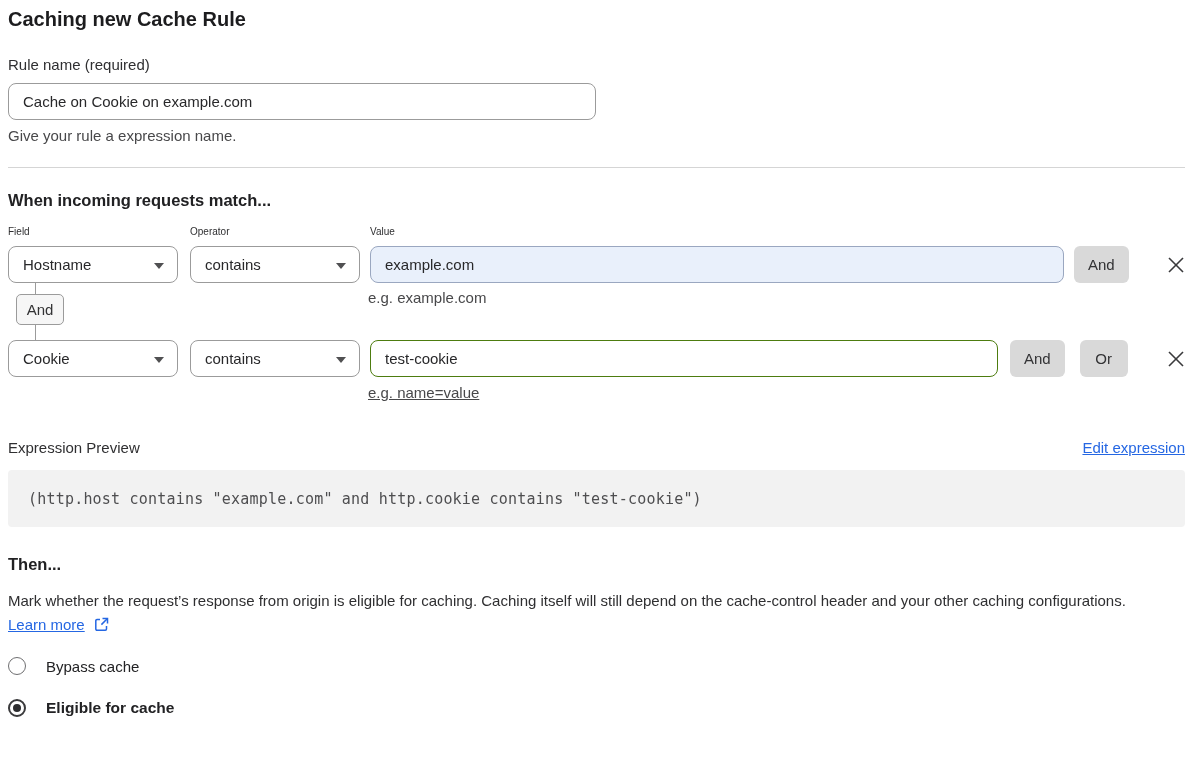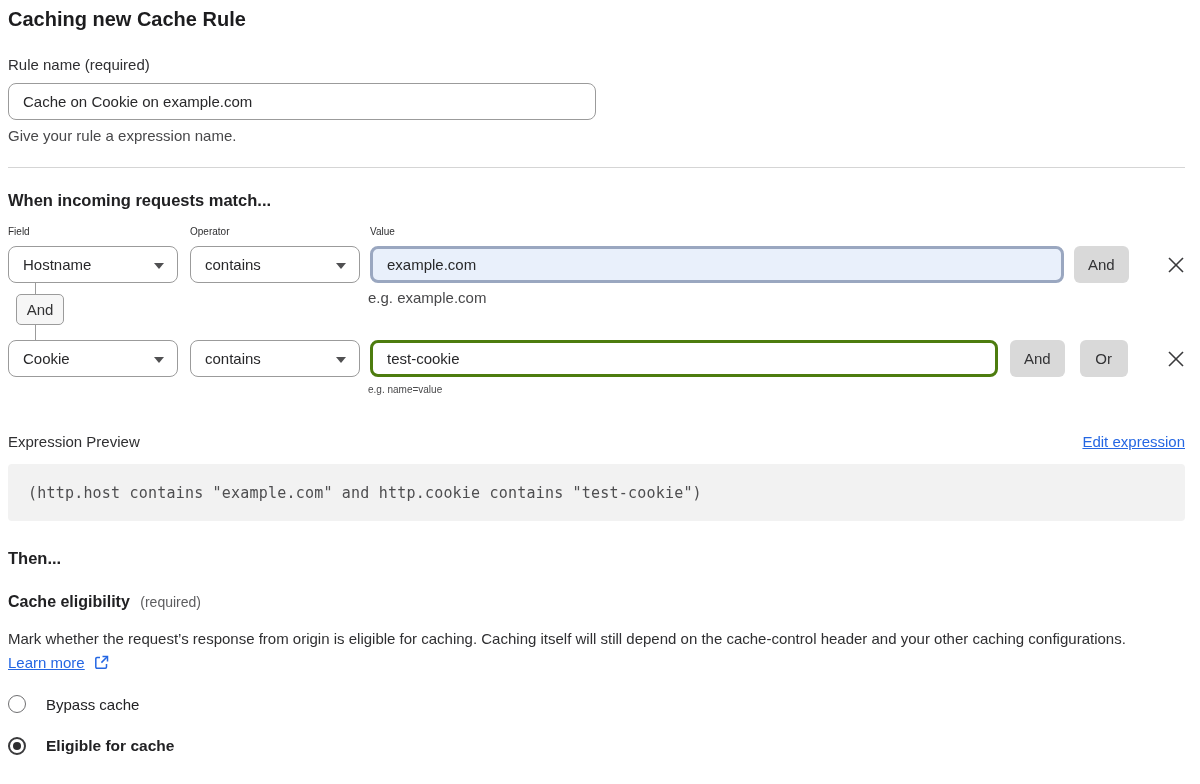--- a/index.html
+++ b/index.html
@@ -46,21 +46,21 @@
   }
   .select.operator { margin-left: 12px; }
   .chevron {
     position: absolute; right: 13px; top: 16px;
     width: 0; height: 0;
     border-left: 5px solid transparent; border-right: 5px solid transparent;
     border-top: 6px solid #505052;
   }
   .value-input {
     margin-left: 10px; height: 37px;
-    border: 3px solid #4d7c0f; border-radius: 8px;
+    border: 1px solid #4d7c0f; border-radius: 8px;
     padding: 0 14px; font-size: 15px; color: #28282a;
     font-family: "Liberation Sans", sans-serif; outline: none;
     background: #ffffff; flex-shrink: 0;
   }
   .value-input.focused { background: #e9f0fb; border-color: #9aa7c0; }
   .w-694 { width: 694px; }
   .w-628 { width: 628px; }
 
   .op-btn {
     height: 37px; padding: 0 14px; min-width: 48px;
@@ -83,21 +83,21 @@
     width: 1px; background: #9b9b9b;
   }
   .connector-and {
     position: absolute; left: 8px; top: 11px;
     width: 48px; height: 31px;
     background: #f6f6f6; border: 1px solid #9b9b9b; border-radius: 5px;
     font-size: 15px; color: #333335; font-family: "Liberation Sans", sans-serif;
     cursor: pointer;
   }
   .hint-abs { position: absolute; left: 360px; top: 6px; font-size: 15px; color: #48484a; }
-  .hint { margin-left: 360px; margin-top: 7px; font-size: 10px; color: #48484a; }
+  .hint { margin-left: 360px; margin-top: 7px; font-size: 15px; color: #48484a; text-decoration: underline; }
 
   .expr-header { margin-top: 38px; width: 1177px; display: flex; align-items: baseline; justify-content: space-between; }
   .expr-label { font-size: 15px; color: #2f2f31; }
   a.link { color: #2567e3; text-decoration: underline; font-size: 15px; cursor: pointer; }
   .code-block {
     margin-top: 14px; width: 1177px; height: 57px;
     background: #f2f2f2; border-radius: 4px;
     display: flex; align-items: center; padding: 0 20px;
     font-family: "DejaVu Sans Mono", "Liberation Mono", monospace;
     font-size: 15px; color: #4e4e50; letter-spacing: 0.2px;
@@ -193,24 +193,20 @@
   <div class="hint">e.g. name=value</div>
 
   <div class="expr-header">
     <span class="expr-label">Expression Preview</span>
     <a class="link">Edit expression</a>
   </div>
   <div class="code-block">(http.host contains "example.com" and http.cookie contains "test-cookie")</div>
 
   <h2 class="section-heading" style="margin-top:26px">Then...</h2>
 
-  <h3 class="sub-heading">
-    <span>Cache eligibility</span>
-    <span class="required-note">(required)</span>
-  </h3>
 
   <p class="description">
     <span>Mark whether the request’s response from origin is eligible for caching. Caching itself will still depend on the cache-control header and your other caching configurations.</span>
     <a class="link">Learn more</a>
     <span class="ext-icon">
       <svg width="15" height="15" viewBox="0 0 15 15">
         <path d="M6 2.5 H3 A1.2 1.2 0 0 0 1.8 3.7 V12 A1.2 1.2 0 0 0 3 13.2 H11.3 A1.2 1.2 0 0 0 12.5 12 V9" fill="none" stroke="#2567e3" stroke-width="1.5"></path>
         <path d="M8.5 1.5 H13.5 V6.5" fill="none" stroke="#2567e3" stroke-width="1.5"></path>
         <line x1="13.2" y1="1.8" x2="7.4" y2="7.6" stroke="#2567e3" stroke-width="1.5"></line>
       </svg>

